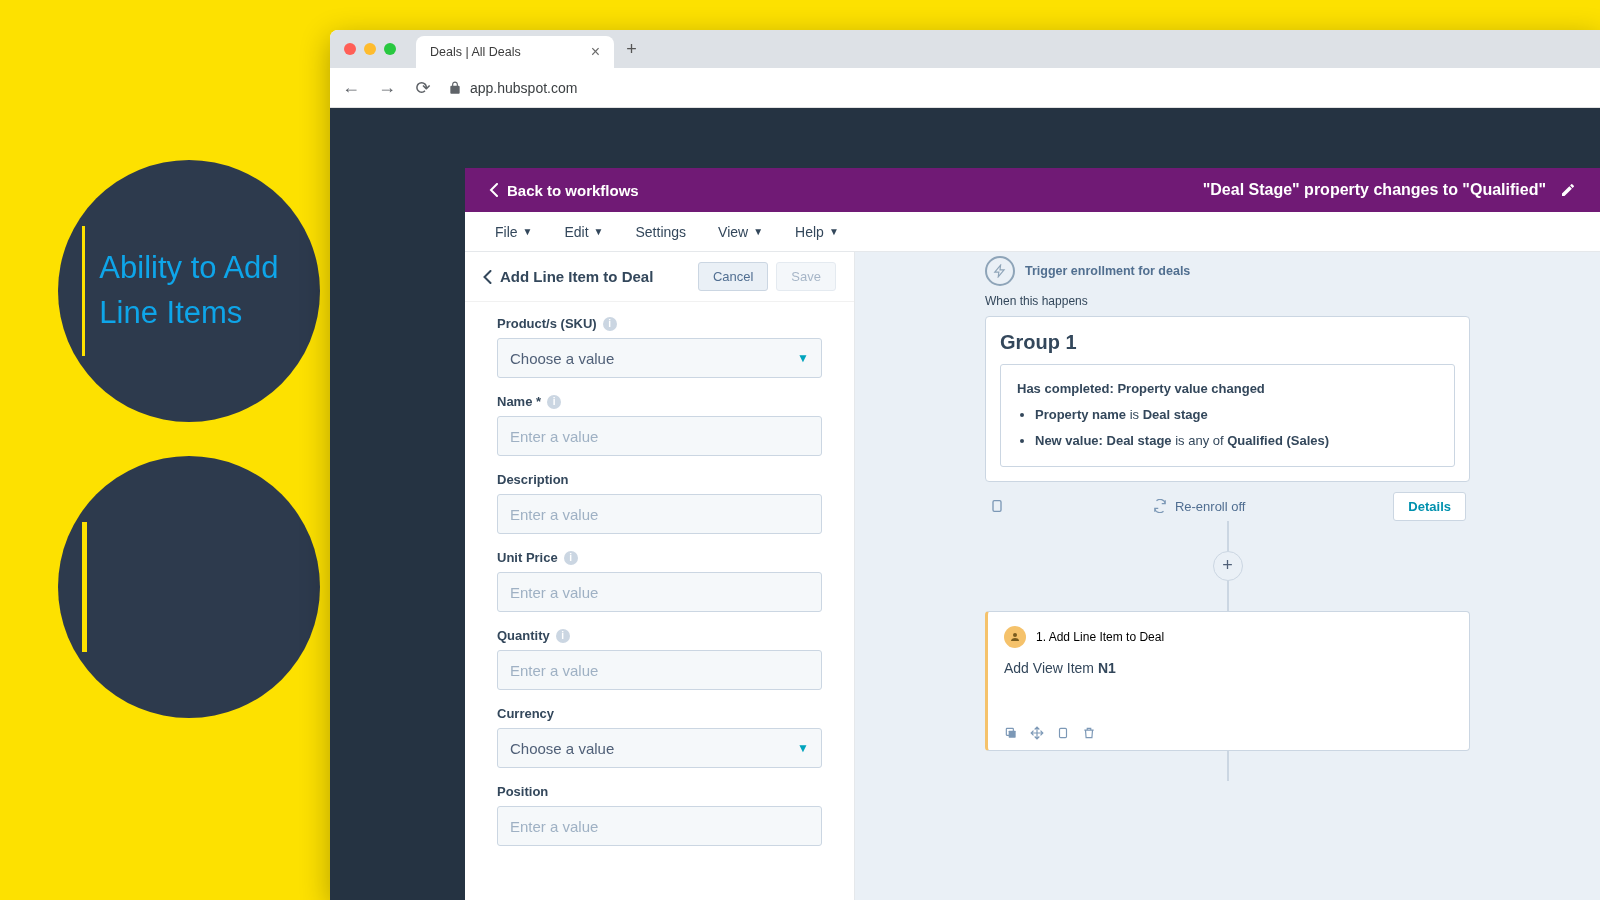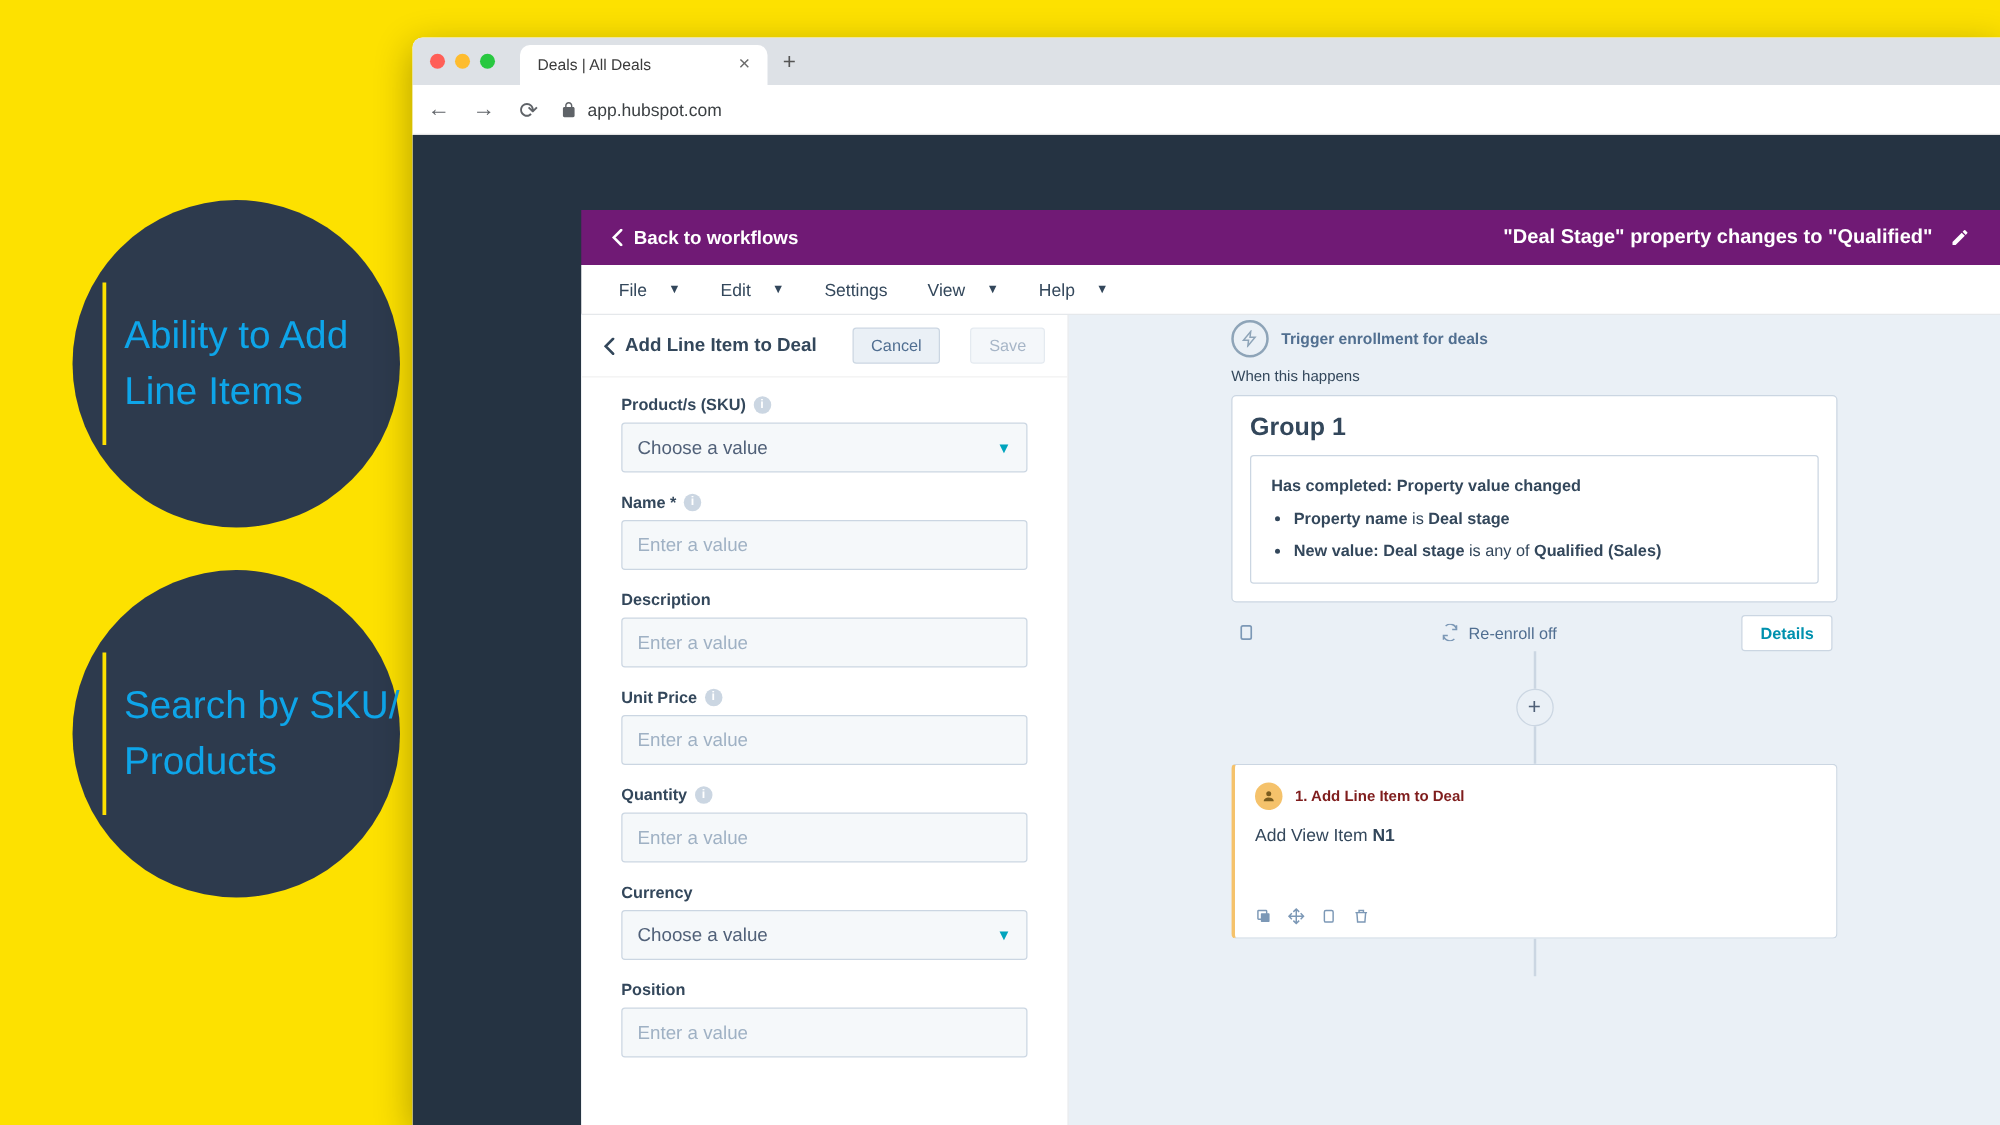--- a/index.html
+++ b/index.html
@@ -29,29 +29,29 @@
 .lock-icon { width: 14px; height: 14px; }
 
 .app-bg { background: #253342; width: 100%; height: calc(100% - 78px); position: relative; }
 
 .workflow-topbar { position: absolute; left: 135px; top: 60px; right: 0; height: 44px; background: #701a75; display: flex; align-items: center; justify-content: space-between; padding: 0 24px; color: #fff; }
 .back-link { display: flex; align-items: center; gap: 8px; font-size: 15px; font-weight: 600; cursor: pointer; }
 .wf-title { display: flex; align-items: center; gap: 14px; font-size: 16px; font-weight: 700; }
 .edit-icon { width: 16px; height: 16px; cursor: pointer; }
 
 .menubar { position: absolute; left: 135px; top: 104px; right: 0; height: 40px; background: #fff; border-bottom: 1px solid #e5e8eb; display: flex; align-items: center; padding: 0 30px; gap: 32px; }
-.menubtn { display: flex; align-items: center; gap: 17px; font-size: 14px; color: #33475b; cursor: pointer; font-weight: 500; }
+.menubtn { display: flex; align-items: center; gap: 5px; font-size: 14px; color: #33475b; cursor: pointer; font-weight: 500; }
 .chev { font-size: 10px; }
 
 .canvas { position: absolute; left: 135px; top: 144px; right: 0; bottom: 0; background: #eaf0f6; display: flex; }
 
 .left-panel { width: 390px; background: #fff; border-right: 1px solid #e5e8eb; display: flex; flex-direction: column; }
 .panel-head { display: flex; align-items: center; justify-content: space-between; padding: 10px 18px; border-bottom: 1px solid #f1f1f1; }
 .panel-title { display: flex; align-items: center; gap: 8px; font-size: 15px; font-weight: 700; color: #33475b; }
-.panel-actions { display: flex; gap: 24px; align-items: flex-end; }
+.panel-actions { display: flex; gap: 8px; align-items: flex-end; }
 .btn { padding: 6px 14px; font-size: 13px; border-radius: 3px; cursor: pointer; border: 1px solid #cbd6e2; background: #eaf0f6; color: #506e91; }
 .btn-disabled { opacity: 0.5; cursor: not-allowed; }
 
 .form-body { padding: 14px 32px; overflow-y: auto; flex: 1; }
 .field { margin-bottom: 16px; }
 .field-label { font-size: 13px; font-weight: 700; color: #33475b; margin-bottom: 7px; display: flex; align-items: center; gap: 6px; }
 .info-icon { width: 14px; height: 14px; border-radius: 50%; background: #cbd6e2; color: #fff; display: inline-flex; align-items: center; justify-content: center; font-size: 10px; font-weight: 700; }
 .input, .select { width: 100%; height: 40px; border: 1px solid #cbd6e2; border-radius: 3px; padding: 0 12px; font-size: 15px; color: #8b5cf6; background: #f5f8fa; }
 .input::placeholder { color: #9fb1c4; }
 .select { display: flex; align-items: center; justify-content: space-between; cursor: pointer; color: #506078; }
@@ -76,39 +76,38 @@
 .trigger-footer { display: flex; align-items: center; justify-content: space-between; margin-top: 10px; padding: 0 4px; }
 .reenroll { display: flex; align-items: center; gap: 8px; font-size: 13px; color: #506e91; }
 .details-btn { background: #fff; border: 1px solid #cbd6e2; padding: 6px 14px; border-radius: 3px; font-size: 13px; font-weight: 600; color: #0091ae; cursor: pointer; }
 
 .connector { width: 2px; height: 30px; background: #cbd6e2; margin: 0 auto; }
 .plus-circle { width: 30px; height: 30px; border-radius: 50%; background: #eaf0f6; border: 1px solid #cbd6e2; display: flex; align-items: center; justify-content: center; margin: 0 auto; cursor: pointer; color: #506078; font-size: 18px; font-weight: 300; }
 
 .action-card { background: #fff; border-radius: 4px; border-left: 3px solid #f5c26b; padding: 14px 16px 10px; margin-top: 0; border-top: 1px solid #cbd6e2; border-right: 1px solid #cbd6e2; border-bottom: 1px solid #cbd6e2; }
 .action-head { display: flex; align-items: center; gap: 10px; margin-bottom: 12px; }
 .action-icon { width: 22px; height: 22px; border-radius: 50%; background: #f5c26b; display: flex; align-items: center; justify-content: center; font-size: 12px; }
-.action-title { font-size: 12px; font-weight: 700; color: #7f1d1d; }
+.action-title { font-size: 12px; font-weight: 400; color: #000000; }
 .action-body { font-size: 14px; color: #33475b; margin-bottom: 50px; }
 .action-toolbar { display: flex; gap: 12px; color: #7c98b6; font-size: 14px; }
 .action-toolbar span { cursor: pointer; }
 
 svg { display: block; }
 </style>
 </head>
 <body>
 
 <div class="yellow-band"></div>
 
 <div class="callout-circle callout-1">
   <div class="callout-bar"></div>
   <div class="callout-text">Ability to Add Line Items</div>
 </div>
 <div class="callout-circle callout-2">
   <div class="callout-bar"></div>
-  <div class="callout-text">Search by SKU/ Products</div>
 </div>
 
 <div class="browser">
 
   <div class="tabbar">
     <div class="traffic-lights">
       <div class="tl tl-red"></div>
       <div class="tl tl-yellow"></div>
       <div class="tl tl-green"></div>
     </div>

